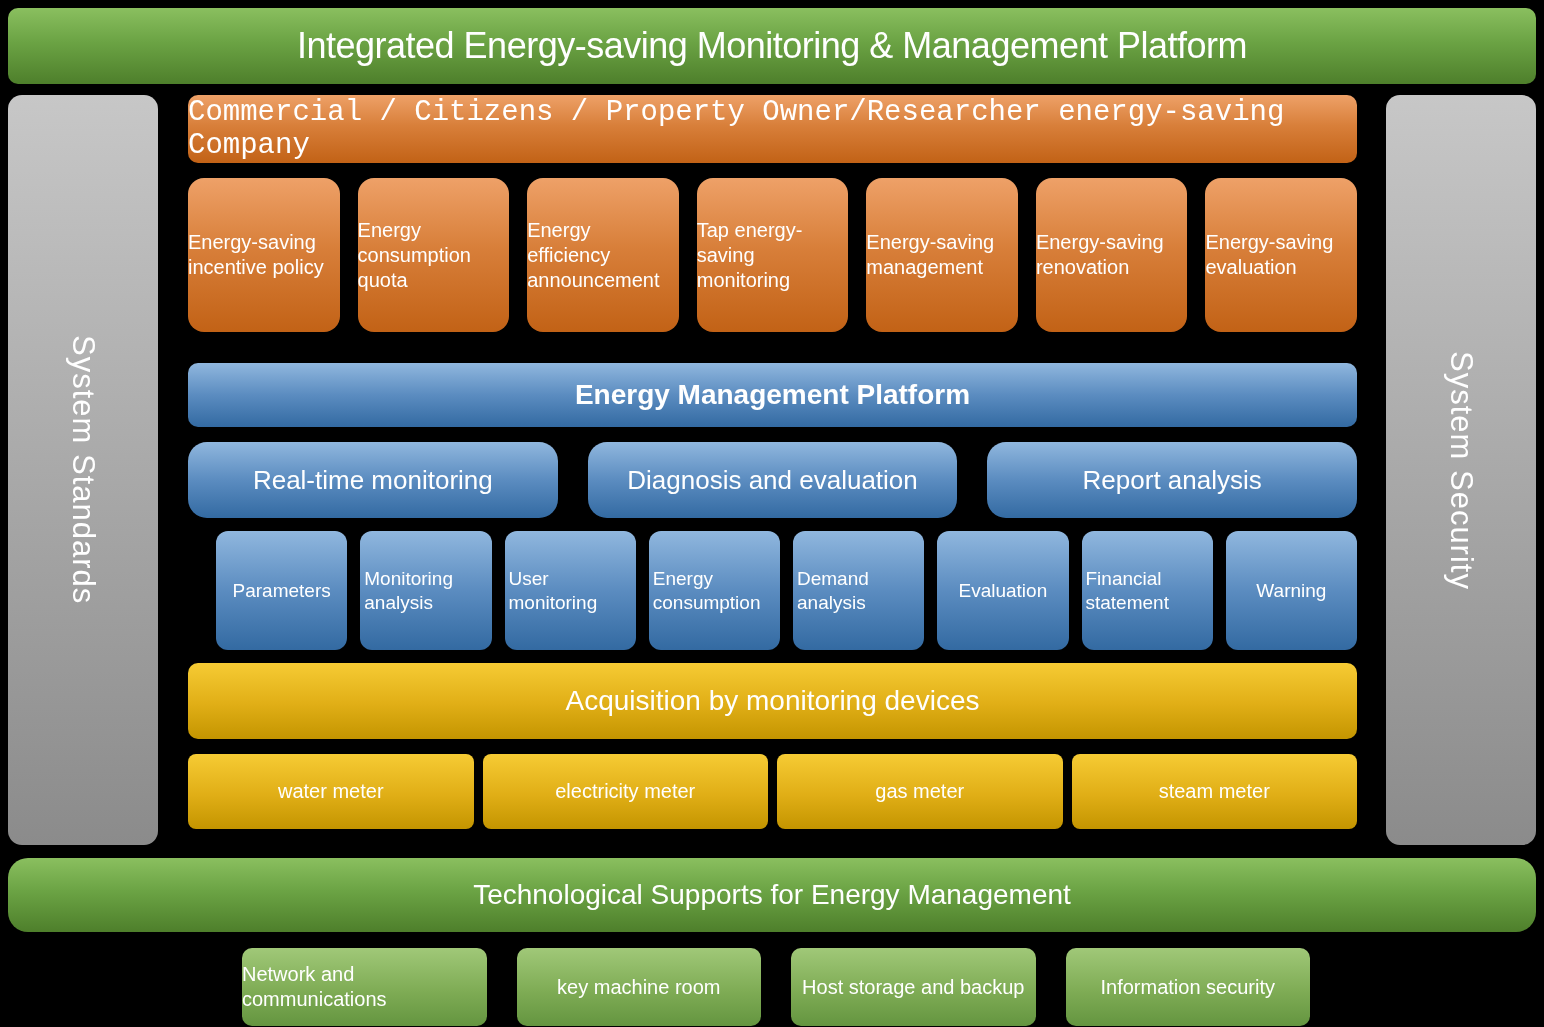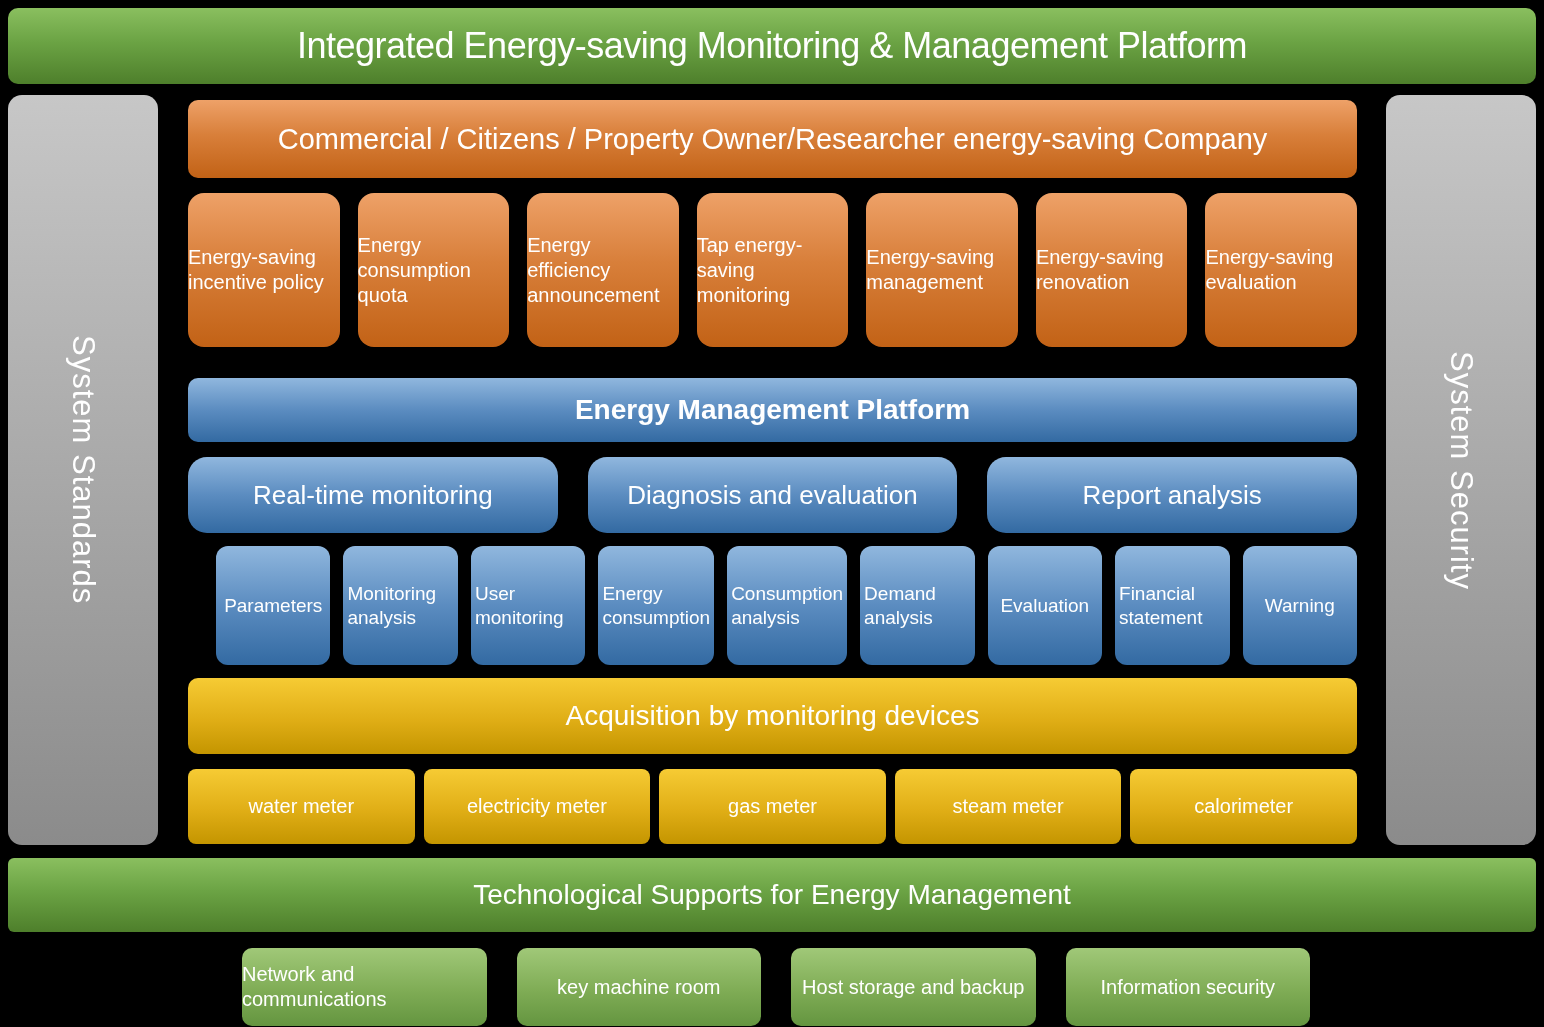--- a/index.html
+++ b/index.html
@@ -33,42 +33,42 @@
     letter-spacing: 1px; white-space: nowrap;
   }
   .center { flex: 1; margin: 0 29px 0 30px; display: flex; flex-direction: column; }
 
   .orange-grad  { background: linear-gradient(180deg, #eea168 0%, #d87f3a 45%, #c26216 100%); }
   .blue-grad    { background: linear-gradient(180deg, #90b7de 0%, #5b8cc0 50%, #336aa2 100%); }
   .yellow-grad  { background: linear-gradient(180deg, #f6cb34 0%, #e0ae16 55%, #c49500 100%); }
   .green-grad   { background: linear-gradient(180deg, #a0c878 0%, #7fac55 55%, #649540 100%); }
 
   .banner { border-radius: 10px; }
-  .banner.orange { margin-top: 5px; height: 78px; font-size: 29px; }
+  .banner.orange { height: 68px; font-size: 29px; font-family: Liberation Mono, monospace; }
   .banner.blue   { margin-top: 31px; height: 64px; font-size: 28px; font-weight: bold; }
   .banner.yellow { margin-top: 13px; height: 76px; font-size: 28px; }
 
   .row { display: flex; }
   .row .box { flex: 1; line-height: 1.25; }
 
   .row.stakeholders { margin-top: 15px; height: 154px; gap: 18px; }
   .row.stakeholders .box { border-radius: 16px; font-size: 20px; }
 
   .row.modules { margin-top: 15px; height: 76px; gap: 30px; }
   .row.modules .box { border-radius: 19px; font-size: 26px; }
 
   .row.functions { margin-top: 13px; height: 119px; gap: 13px; margin-left: 28px; }
   .row.functions .box { border-radius: 12px; font-size: 19px; padding: 0 4px; }
 
   .row.devices { margin-top: 15px; height: 75px; gap: 9px; }
   .row.devices .box { border-radius: 8px; font-size: 20px; }
 
   
   .bottom-banner {
-    margin: 13px 8px 0 8px; height: 74px; border-radius: 6px;
+    margin: 13px 8px 0 8px; height: 74px; border-radius: 20px;
     background: linear-gradient(180deg, #8abf5f 0%, #6ba344 45%, #4e7f2b 100%);
     font-size: 28px;
   }
   .row.supports { margin: 16px 234px 0 242px; height: 78px; gap: 30px; }
   .row.supports .box { border-radius: 10px; font-size: 20px; }
 </style>
 </head>
 <body>
 
 <div class="banner top-banner">
@@ -105,37 +105,35 @@
       <div class="box blue-grad">Real-time monitoring</div>
       <div class="box blue-grad">Diagnosis and evaluation</div>
       <div class="box blue-grad">Report analysis</div>
     </div>
 
     <div class="row functions">
       <div class="box blue-grad">Parameters</div>
       <div class="box blue-grad">Monitoring analysis</div>
       <div class="box blue-grad">User monitoring</div>
       <div class="box blue-grad">Energy consumption</div>
-      <div class="box blue-grad">Consumption analysis</div>
       <div class="box blue-grad">Demand analysis</div>
       <div class="box blue-grad">Evaluation</div>
       <div class="box blue-grad">Financial statement</div>
       <div class="box blue-grad">Warning</div>
     </div>
 
     <div class="banner yellow yellow-grad">
       <span>Acquisition by monitoring devices</span>
     </div>
 
     <div class="row devices">
       <div class="box yellow-grad">water meter</div>
       <div class="box yellow-grad">electricity meter</div>
       <div class="box yellow-grad">gas meter</div>
       <div class="box yellow-grad">steam meter</div>
-      <div class="box yellow-grad">calorimeter</div>
     </div>
 
   </div>
 
   <div class="side-bar">
     <span>System Security</span>
   </div>
 
 </div>
 

